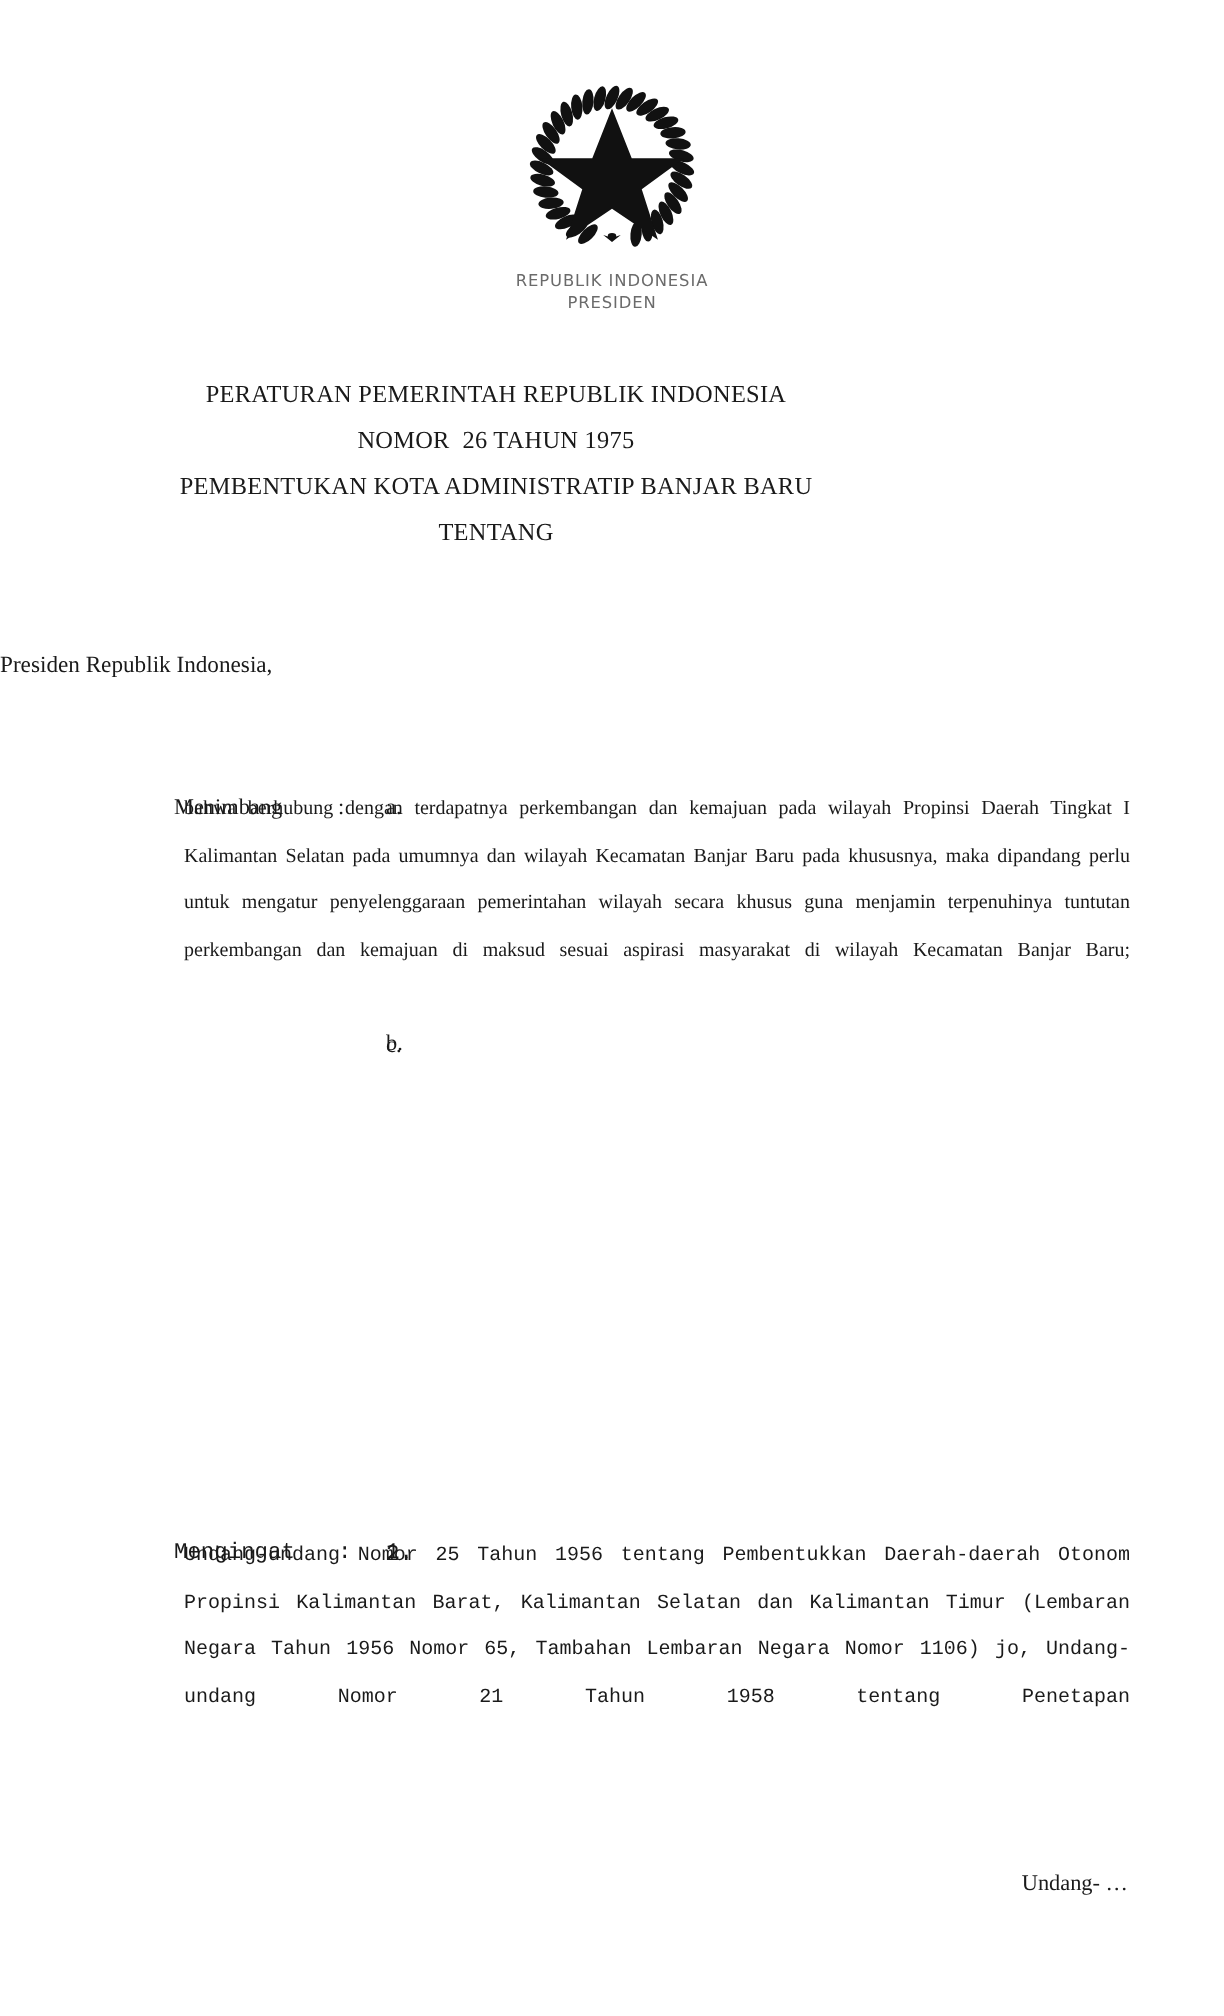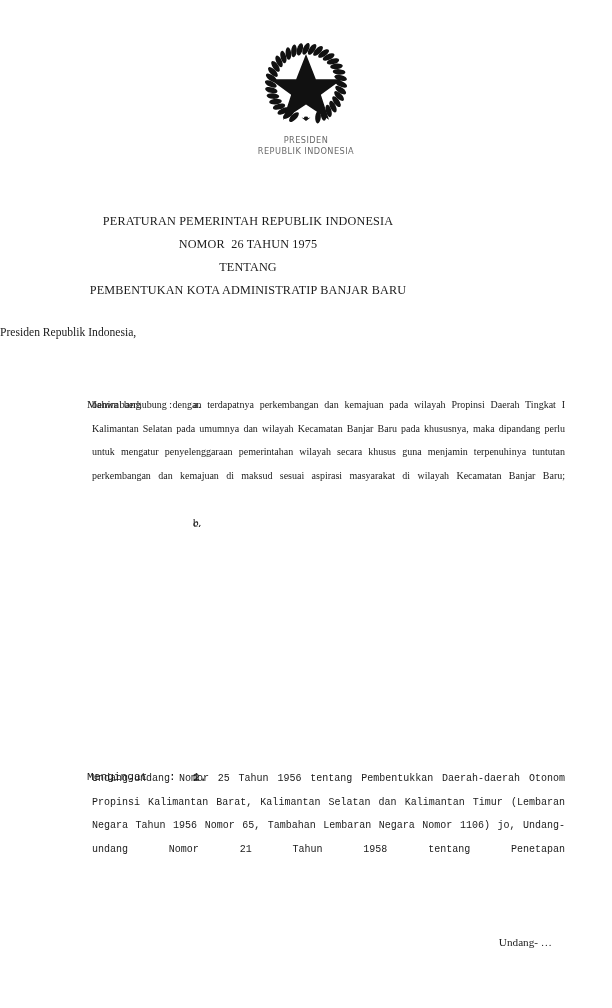--- a/index.html
+++ b/index.html
@@ -48,21 +48,20 @@
   }
   .emblem-caption div { white-space: nowrap; }
 
   
   .title-block {
     position: absolute;
     top: 186px;
     left: 0;
     width: 496px;
     text-align: center;
-    margin-top: 24px;
   }
   .title-line {
     font-size: 12.2px;
     line-height: 23px;
     letter-spacing: 0.15px;
     white-space: pre;
   }
 
   
   .opening-line {
@@ -135,21 +134,21 @@
   }
 
   .clause-row + .clause-row { margin-top: 0; }
 
   
   .catchword {
     position: absolute;
     top: 931px;
     left: 0;
     width: 612px;
-    padding-right: 60px;
+    padding-right: 48px;
     box-sizing: border-box;
     text-align: right;
     font-size: 11.2px;
     line-height: 23.6px;
     white-space: pre;
   }
 </style>
 </head>
 <body>
 
@@ -269,30 +268,30 @@
 
           <path d="M50 92 l-5 -4 l5 1.6 l5 -1.6 z"></path>
           <ellipse cx="50" cy="88.5" rx="2.4" ry="1.6"></ellipse>
         </g>
 
         <polygon points="50,16 61.2,44.5 91,44.5 66.9,62.1 76.1,90.7 50,73.2 23.9,90.7 33.1,62.1 9,44.5 38.8,44.5"></polygon>
       </g>
     </svg>
 
     <div class="emblem-caption">
+      <div>REPUBLIK INDONESIA</div>
       <div>PRESIDEN</div>
-      <div>REPUBLIK INDONESIA</div>
     </div>
   </div>
 
   <div class="title-block">
     <div class="title-line">PERATURAN PEMERINTAH REPUBLIK INDONESIA</div>
     <div class="title-line">NOMOR  26 TAHUN 1975</div>
+    <div class="title-line">PEMBENTUKAN KOTA ADMINISTRATIP BANJAR BARU</div>
     <div class="title-line">TENTANG</div>
-    <div class="title-line">PEMBENTUKAN KOTA ADMINISTRATIP BANJAR BARU</div>
   </div>
 
   <div class="opening-line">Presiden Republik Indonesia,</div>
 
   <div class="section" id="section-menimbang">
 
     <div class="clause-row">
       <div class="label-cell">Menimbang</div>
       <div class="colon-cell">:</div>
       <div class="marker-cell">a.</div>

